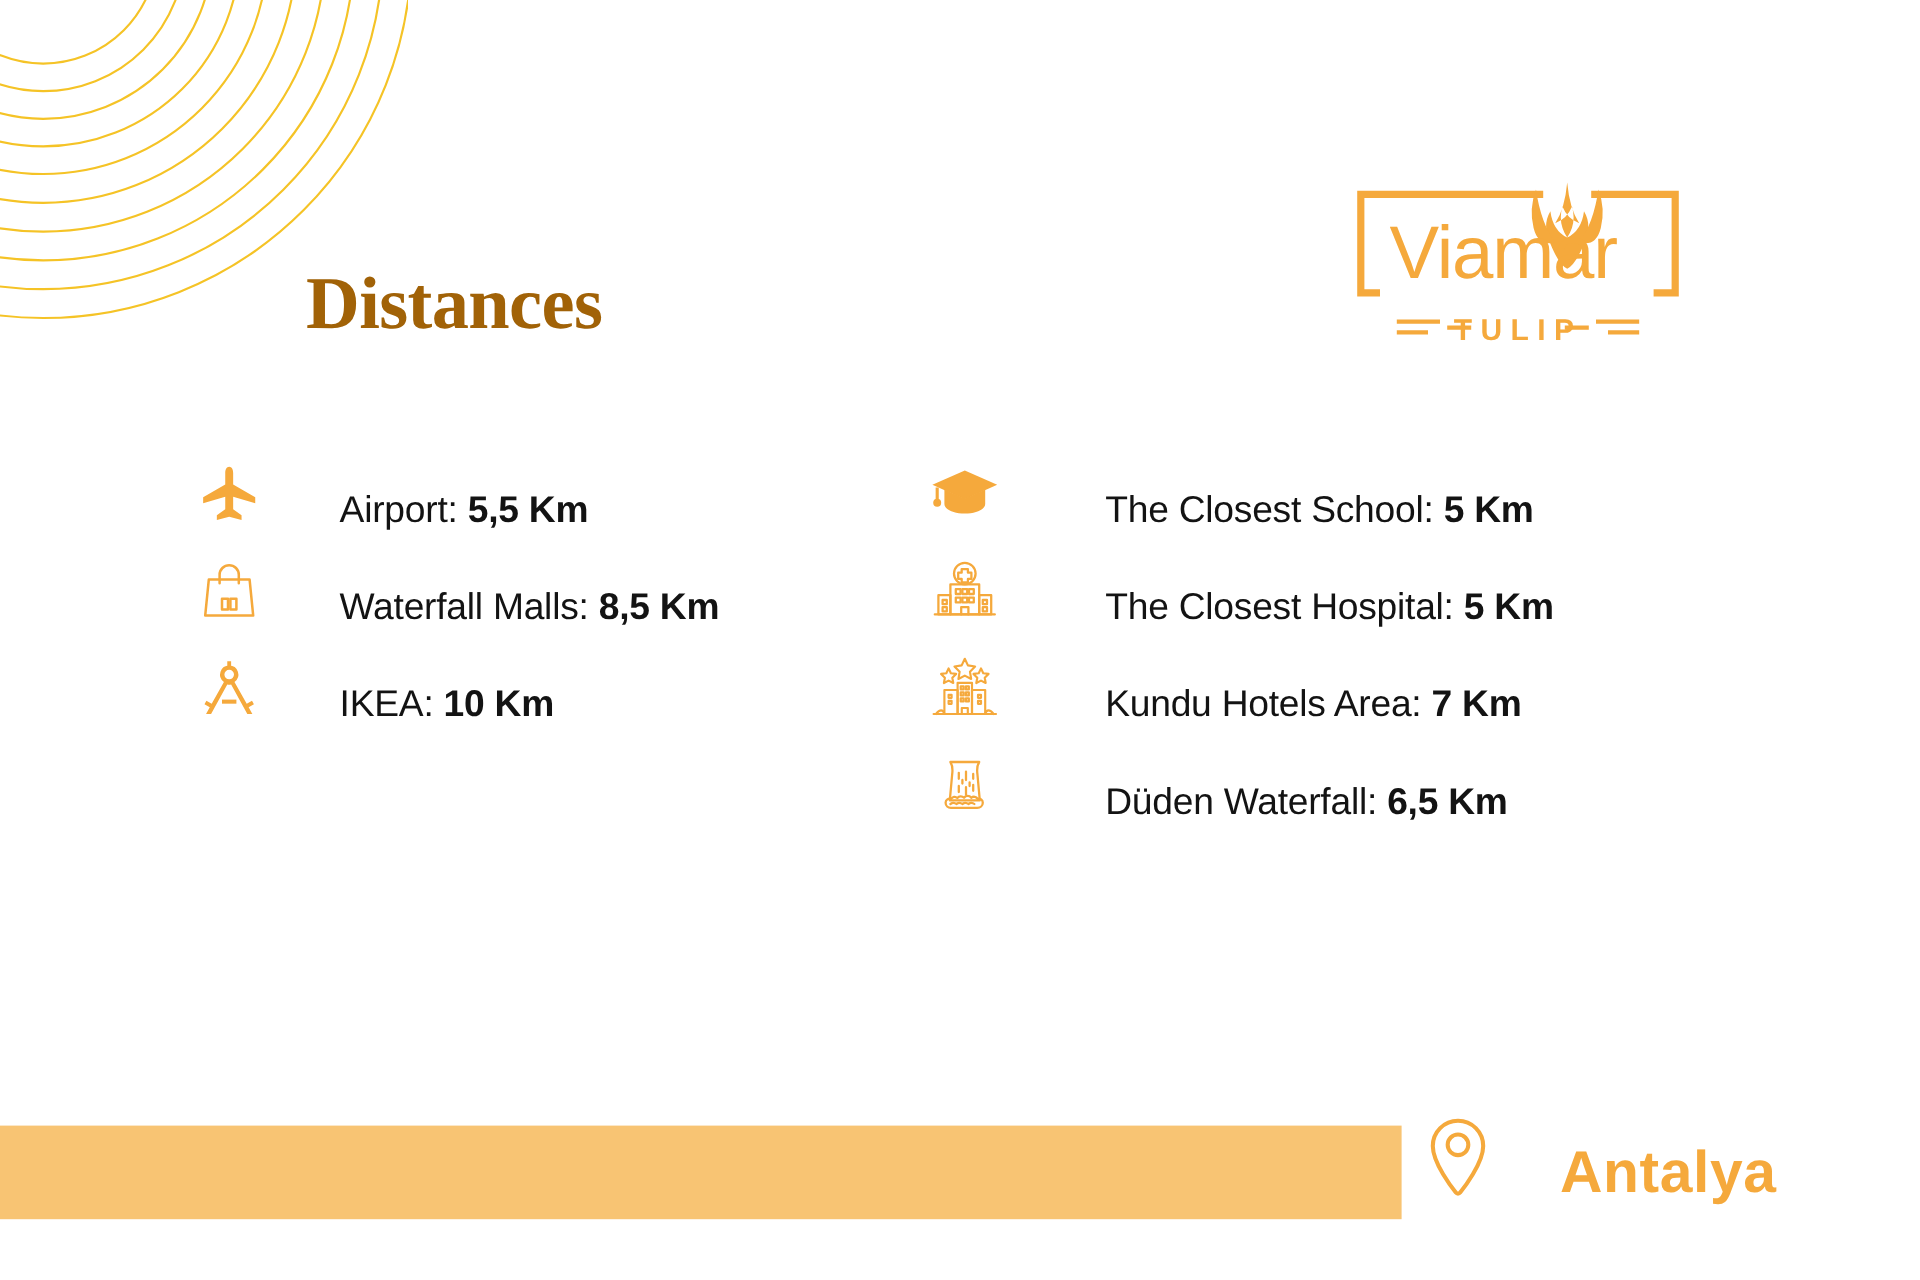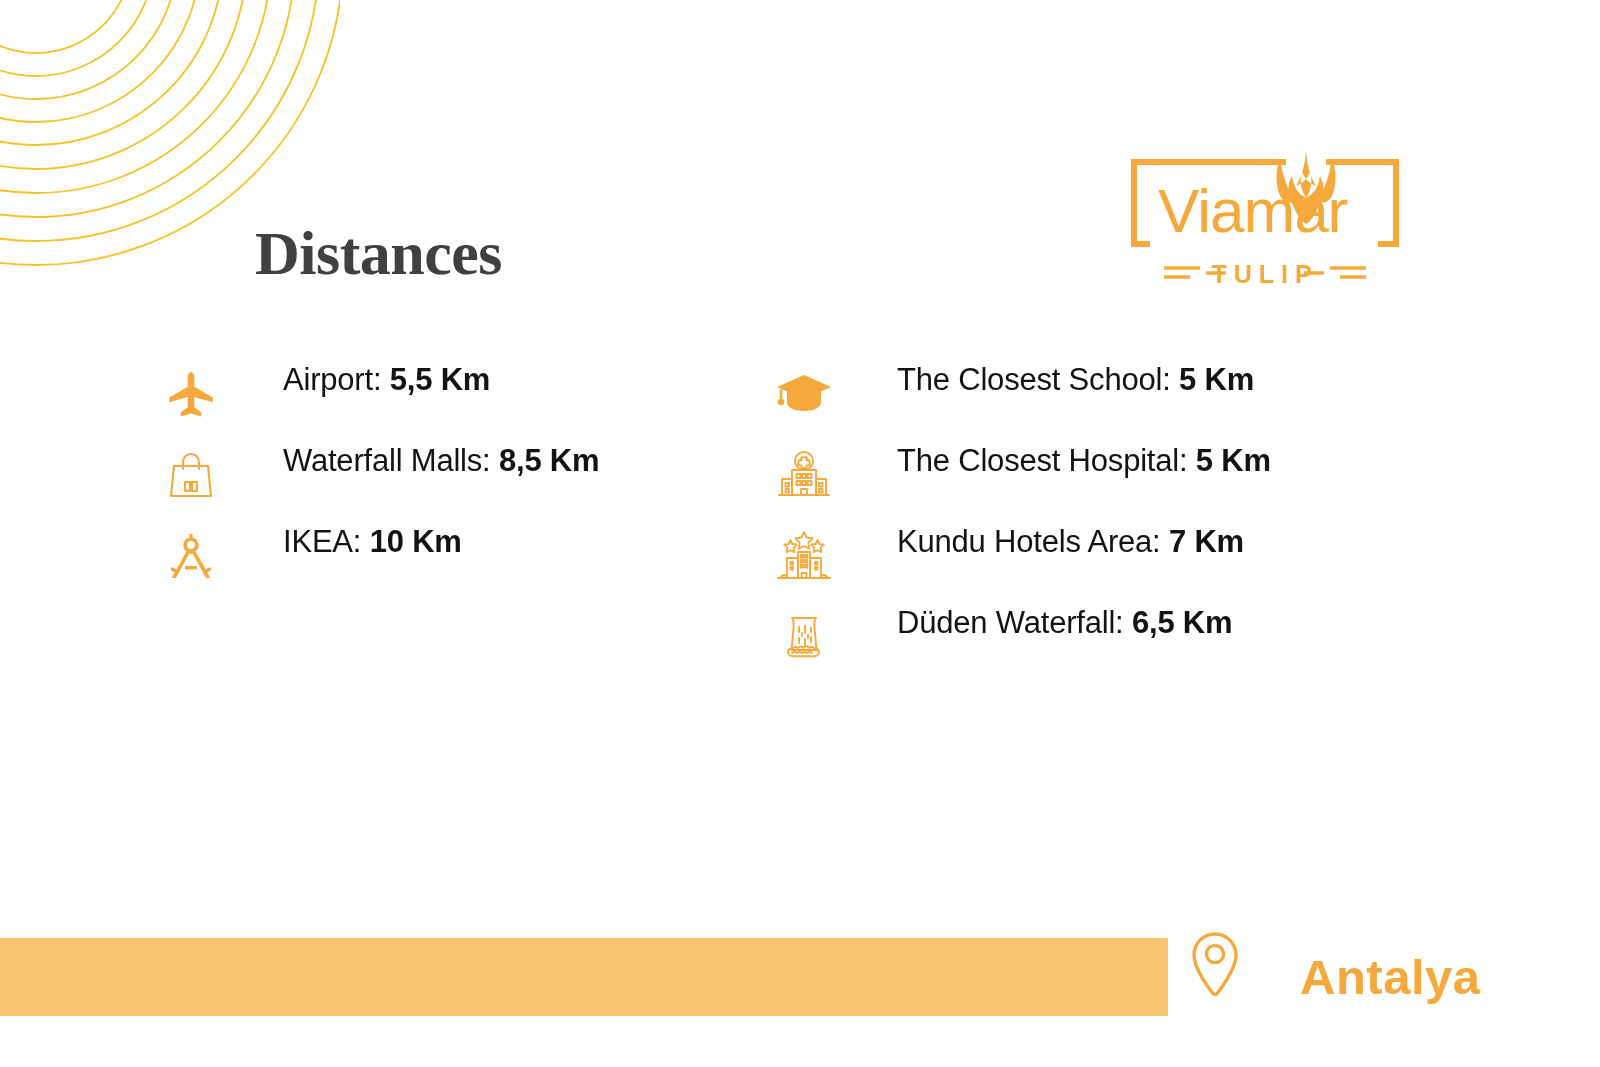--- a/index.html
+++ b/index.html
@@ -45,56 +45,56 @@
 
   
   .page-title {
     position: absolute;
     left: 255px;
     top: 222px;
     font-family: "Liberation Serif", "DejaVu Serif", serif;
     font-weight: 700;
     font-size: 62px;
     line-height: 1;
-    color: #404040;
+    color: #a16207;
     letter-spacing: -0.5px;
   }
 
   
   .col {
     position: absolute;
     top: 362px;
   }
   .col-left  { left: 155px; }
   .col-right { left: 768px; }
 
   .dist-row {
     height: 81px;
     display: flex;
-    align-items: flex-start;
+    align-items: flex-end;
   }
   .dist-icon {
     width: 72px;
     min-width: 72px;
     height: 64px;
     display: flex;
     align-items: center;
     justify-content: center;
   }
   .dist-icon svg { display: block; }
 
   .dist-text {
     font-family: "Liberation Sans", sans-serif;
     font-size: 31px;
     color: #131313;
     white-space: nowrap;
     letter-spacing: -0.2px;
   }
   .col-left  .dist-text { margin-left: 56px; }
-  .col-right .dist-text { margin-left: 57px; }
+  .col-right .dist-text { margin-left: 81px; }
   .dist-text .val {
     font-weight: 700;
   }
 
   
   .footer-bar {
     position: absolute;
     left: 0;
     top: 938px;
     width: 1168px;

